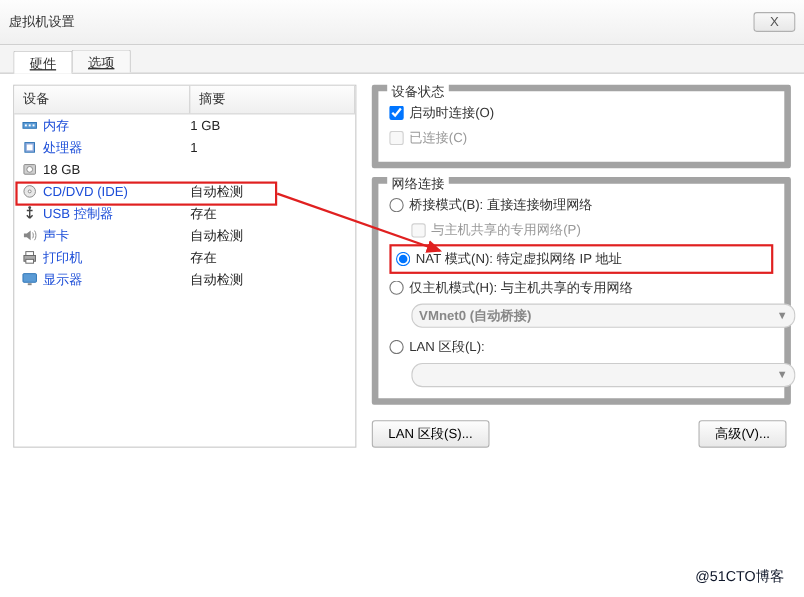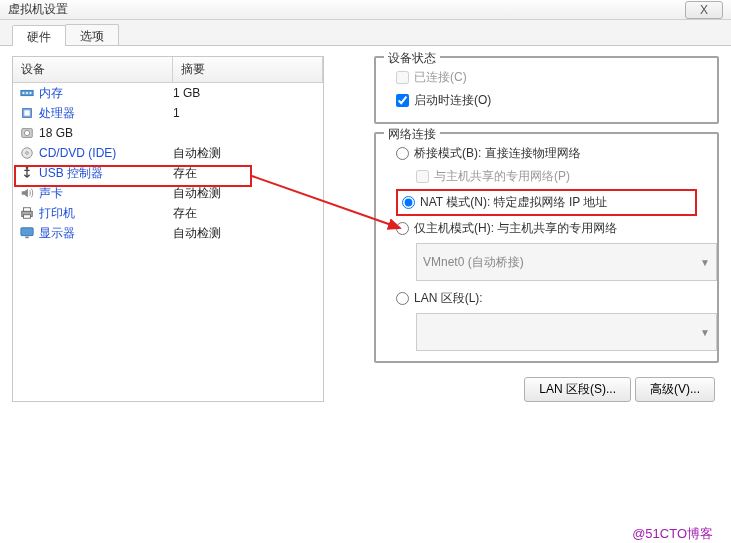--- a/index.html
+++ b/index.html
@@ -1,47 +1,47 @@
 <!DOCTYPE html>
 <html><head>
   <meta charset="utf-8">
   <style>
     * { box-sizing: border-box; margin: 0; padding: 0; font-family: "Microsoft YaHei", SimSun, Tahoma, sans-serif; font-size: 12px; }
     body { background: #fff; width: 731px; height: 543px; overflow: hidden; position: relative; }
-    .titlebar { height: 20px; background: linear-gradient(#fdfdfd, #f0f0f0); border-bottom: 1px solid #d0d0d0; display: flex; align-items: center; padding: 0 8px; }
+    .titlebar { height: 41px; background: linear-gradient(#fdfdfd, #f0f0f0); border-bottom: 1px solid #d0d0d0; display: flex; align-items: center; padding: 0 8px; }
     .titlebar-text { color: #333; }
     .close-btn { margin-left: auto; width: 38px; height: 18px; border: 1px solid #b0b0b0; border-radius: 3px; background: linear-gradient(#f8f8f8,#e8e8e8); display: flex; align-items: center; justify-content: center; color: #555; }
-    .tabs-bar { height: 26px; padding: 4px 0 0 12px; background: #f4f4f4; border-bottom: 1px solid #c8c8c8; display: flex; }
+    .tabs-bar { height: 26px; padding: 4px 0 0 12px; background: #f4f4f4; border-bottom: 1px solid #c8c8c8; display: flex; text-decoration: underline; }
     .tab { padding: 3px 14px; border: 1px solid #c8c8c8; border-bottom: none; background: #f8f8f8; margin-right: -1px; color: #333; border-radius: 2px 2px 0 0; }
     .tab.active { background: #fff; position: relative; top: 1px; }
     .content { display: flex; padding: 10px 12px; gap: 14px; }
     .left-panel { width: 312px; border: 1px solid #c8c8c8; background: #fff; }
     .list-header { display: flex; background: linear-gradient(#fdfdfd,#efefef); border-bottom: 1px solid #d0d0d0; }
     .list-header div { padding: 4px 8px; border-right: 1px solid #d0d0d0; color: #333; }
     .col-device { width: 160px; }
     .col-summary { flex: 1; }
     .device-row { display: flex; align-items: center; padding: 2px 6px; height: 20px; }
     .device-row .icon { width: 16px; display: flex; justify-content: center; margin-right: 4px; }
     .device-row .name-cell { width: 134px; color: #1d4ed8; }
     .device-row .summary-cell { color: #222; }
     .device-row.selected { background: #e6f0fa; }
     .highlight-row { position: absolute; border: 2px solid #e02020; }
     .right-panel { flex: 1; display: flex; flex-direction: column; gap: 8px; }
-    .fieldset { border: 2px solid #a3a3a3; border-radius: 2px; padding: 8px 20px 10px; position: relative; margin-left: 36px; }
+    .fieldset { border: 6px solid #a3a3a3; border-radius: 2px; padding: 8px 10px 10px; position: relative; }
     .fieldset-title { position: absolute; top: -8px; left: 8px; background: #fff; padding: 0 4px; color: #333; }
     .checkbox-row, .radio-row { display: flex; align-items: center; padding: 3px 0; color: #333; gap: 5px; }
     .checkbox-row.disabled, .radio-row.disabled { color: #999; }
     .indent { margin-left: 20px; }
     input[type="checkbox"], input[type="radio"] { margin: 0; }
-    .dropdown { width: 100%; height: 38px; border: 1px solid #ccc; border-radius: 0; background: #f5f5f5; color: #888; padding: 0 6px; display: flex; align-items: center; justify-content: space-between; margin-top: 3px; }
+    .dropdown { width: 100%; height: 22px; border: 1px solid #ccc; border-radius: 10px; background: #f5f5f5; color: #888; padding: 0 6px; display: flex; align-items: center; justify-content: space-between; margin-top: 3px; font-weight: bold; }
     .dropdown .arrow { color: #888; font-size: 10px; }
-    .btn-row { display: flex; justify-content: flex-end; gap: 4px; padding: 6px 4px 0 0; }
+    .btn-row { display: flex; justify-content: space-between; gap: 4px; padding: 6px 4px 0 0; }
     .btn { padding: 3px 14px; border: 1px solid #b0b0b0; border-radius: 3px; background: linear-gradient(#fdfdfd,#e8e8e8); cursor: pointer; }
     .highlight-nat { border: 2px solid #e02020; padding: 2px 4px; margin: 1px 0; }
-    .watermark { position: absolute; right: 18px; bottom: 0; color: #a21caf; font-size: 13px; margin-top: 24px; }
+    .watermark { position: absolute; right: 18px; bottom: 10px; color: #0f172a; font-size: 13px; margin-top: 24px; }
     svg.arrow-line { position: absolute; pointer-events: none; }
   </style>
 </head>
 <body>
 
 <div class="titlebar">
   <span class="titlebar-text">虚拟机设置</span>
   <div class="close-btn">
     <span>X</span>
   </div>
@@ -140,27 +140,27 @@
           </span>
           <span class="name-cell">显示器</span>
           <span class="summary-cell">自动检测</span>
         </div>
       </div>
   </div>
 
   <div class="right-panel">
     <div class="fieldset">
       <div class="fieldset-title">设备状态</div>
+      <label class="checkbox-row">
+        <input type="checkbox" checked="" style="">
+        <span>启动时连接(O)</span>
+      </label>
       <label class="checkbox-row disabled">
         <input type="checkbox" disabled="" style="">
         <span>已连接(C)</span>
-      </label>
-      <label class="checkbox-row">
-        <input type="checkbox" checked="" style="">
-        <span>启动时连接(O)</span>
       </label>
     </div>
 
     <div class="fieldset">
       <div class="fieldset-title">网络连接</div>
 
       <label class="radio-row">
         <input type="radio" name="net" style="">
         <span>桥接模式(B): 直接连接物理网络</span>
       </label>

